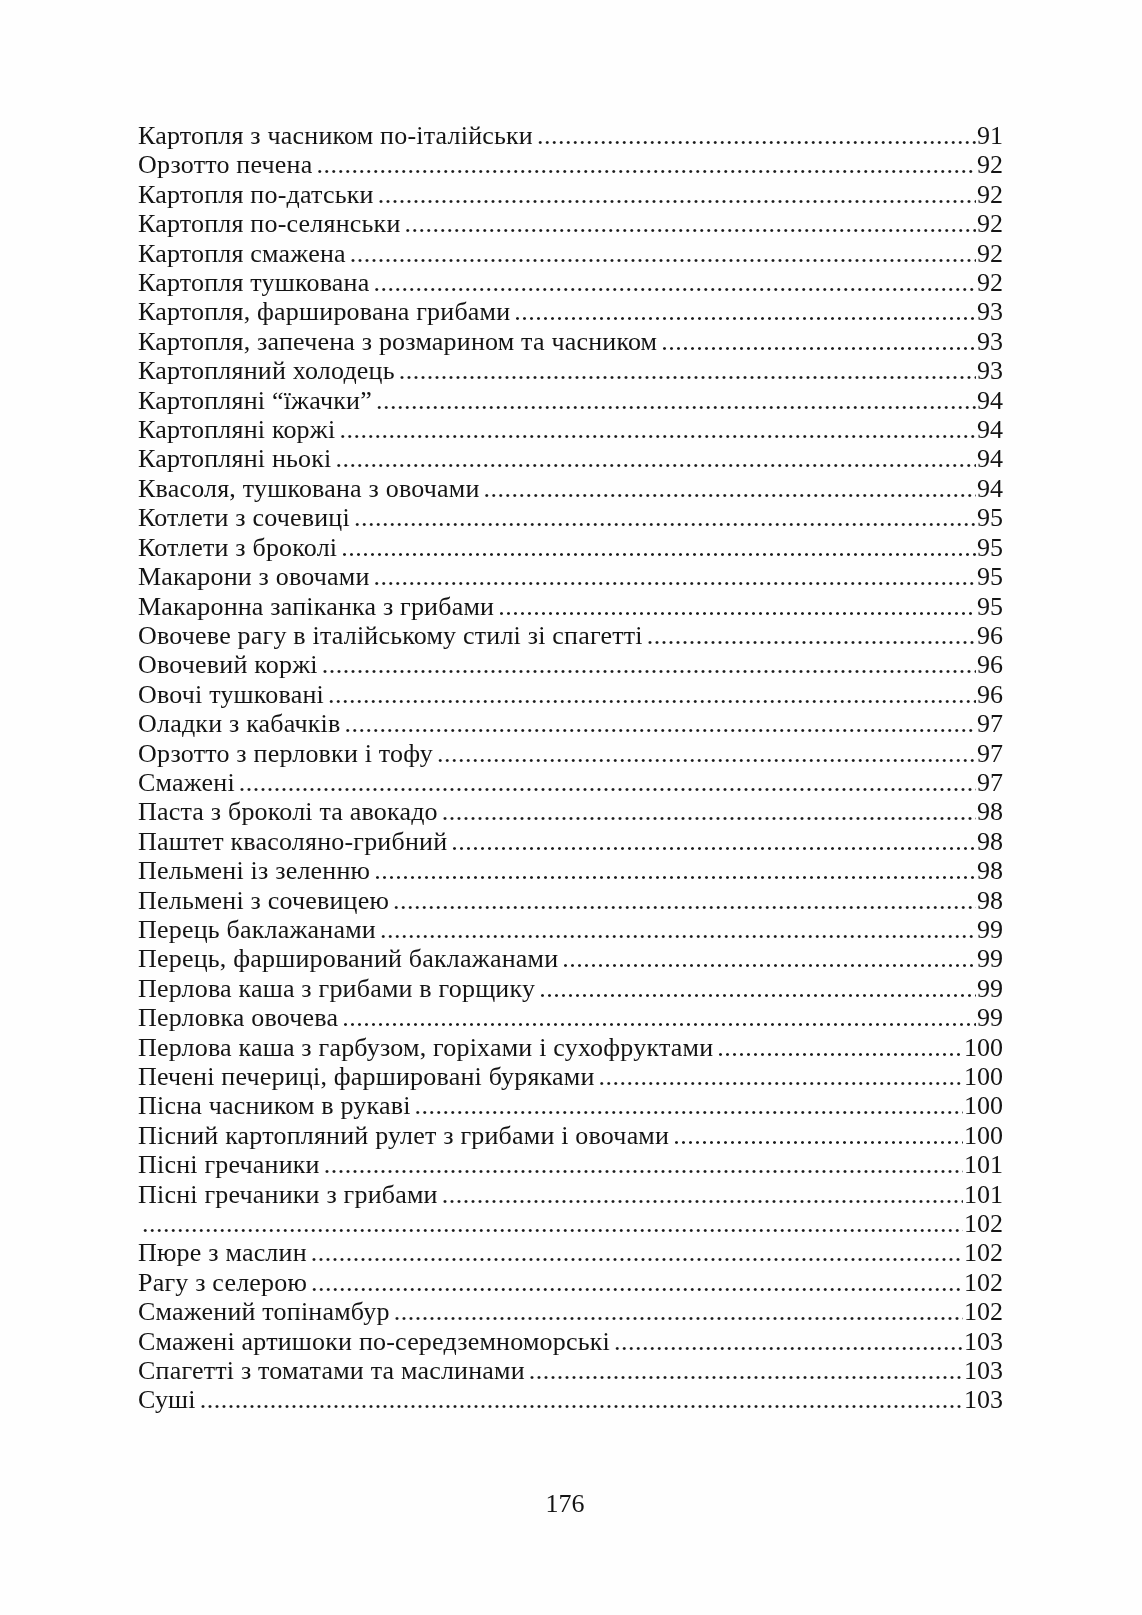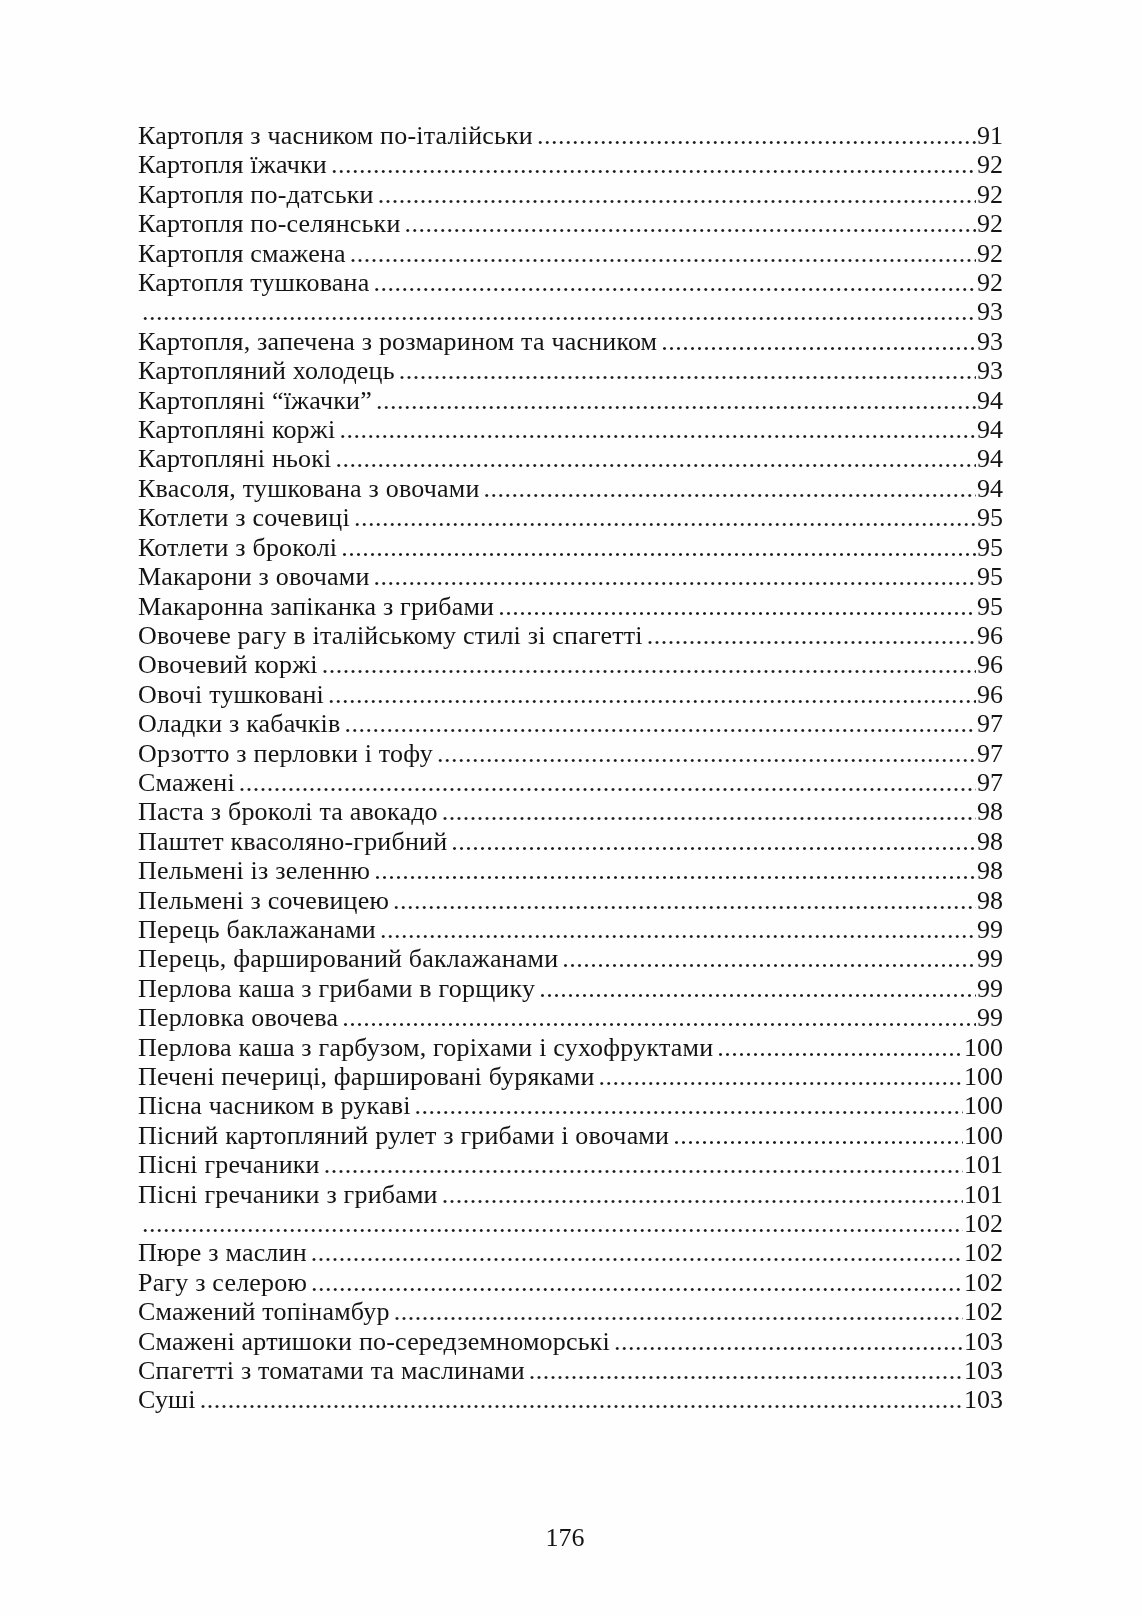--- a/index.html
+++ b/index.html
@@ -55,37 +55,36 @@
     text-align: right;
   }
   .footer-page-number {
     position: absolute;
     left: 0;
     right: 12px;
     top: 1489px;
     text-align: center;
     font-size: 26px;
     line-height: 30px;
-    margin-top: 34px;
   }
 </style>
 </head>
 <body>
 
 <div class="page">
 
   <div class="toc" id="toc-list">
     <div class="toc-row">
       <span class="toc-title">Картопля з часником по-італійськи</span>
       <span class="toc-dots" aria-hidden="true"></span>
       <span class="toc-page-num">91</span>
     </div>
 
     <div class="toc-row">
-      <span class="toc-title">Картопля їжачки</span>
+      <span class="toc-title">Орзотто печена</span>
       <span class="toc-dots" aria-hidden="true"></span>
       <span class="toc-page-num">92</span>
     </div>
 
     <div class="toc-row">
       <span class="toc-title">Картопля по-датськи</span>
       <span class="toc-dots" aria-hidden="true"></span>
       <span class="toc-page-num">92</span>
     </div>
 
@@ -101,20 +100,21 @@
       <span class="toc-page-num">92</span>
     </div>
 
     <div class="toc-row">
       <span class="toc-title">Картопля тушкована</span>
       <span class="toc-dots" aria-hidden="true"></span>
       <span class="toc-page-num">92</span>
     </div>
 
     <div class="toc-row">
+      <span class="toc-title">Картопля, фарширована грибами</span>
       <span class="toc-dots" aria-hidden="true"></span>
       <span class="toc-page-num">93</span>
     </div>
 
     <div class="toc-row">
       <span class="toc-title">Картопля, запечена з розмарином та часником</span>
       <span class="toc-dots" aria-hidden="true"></span>
       <span class="toc-page-num">93</span>
     </div>
 

